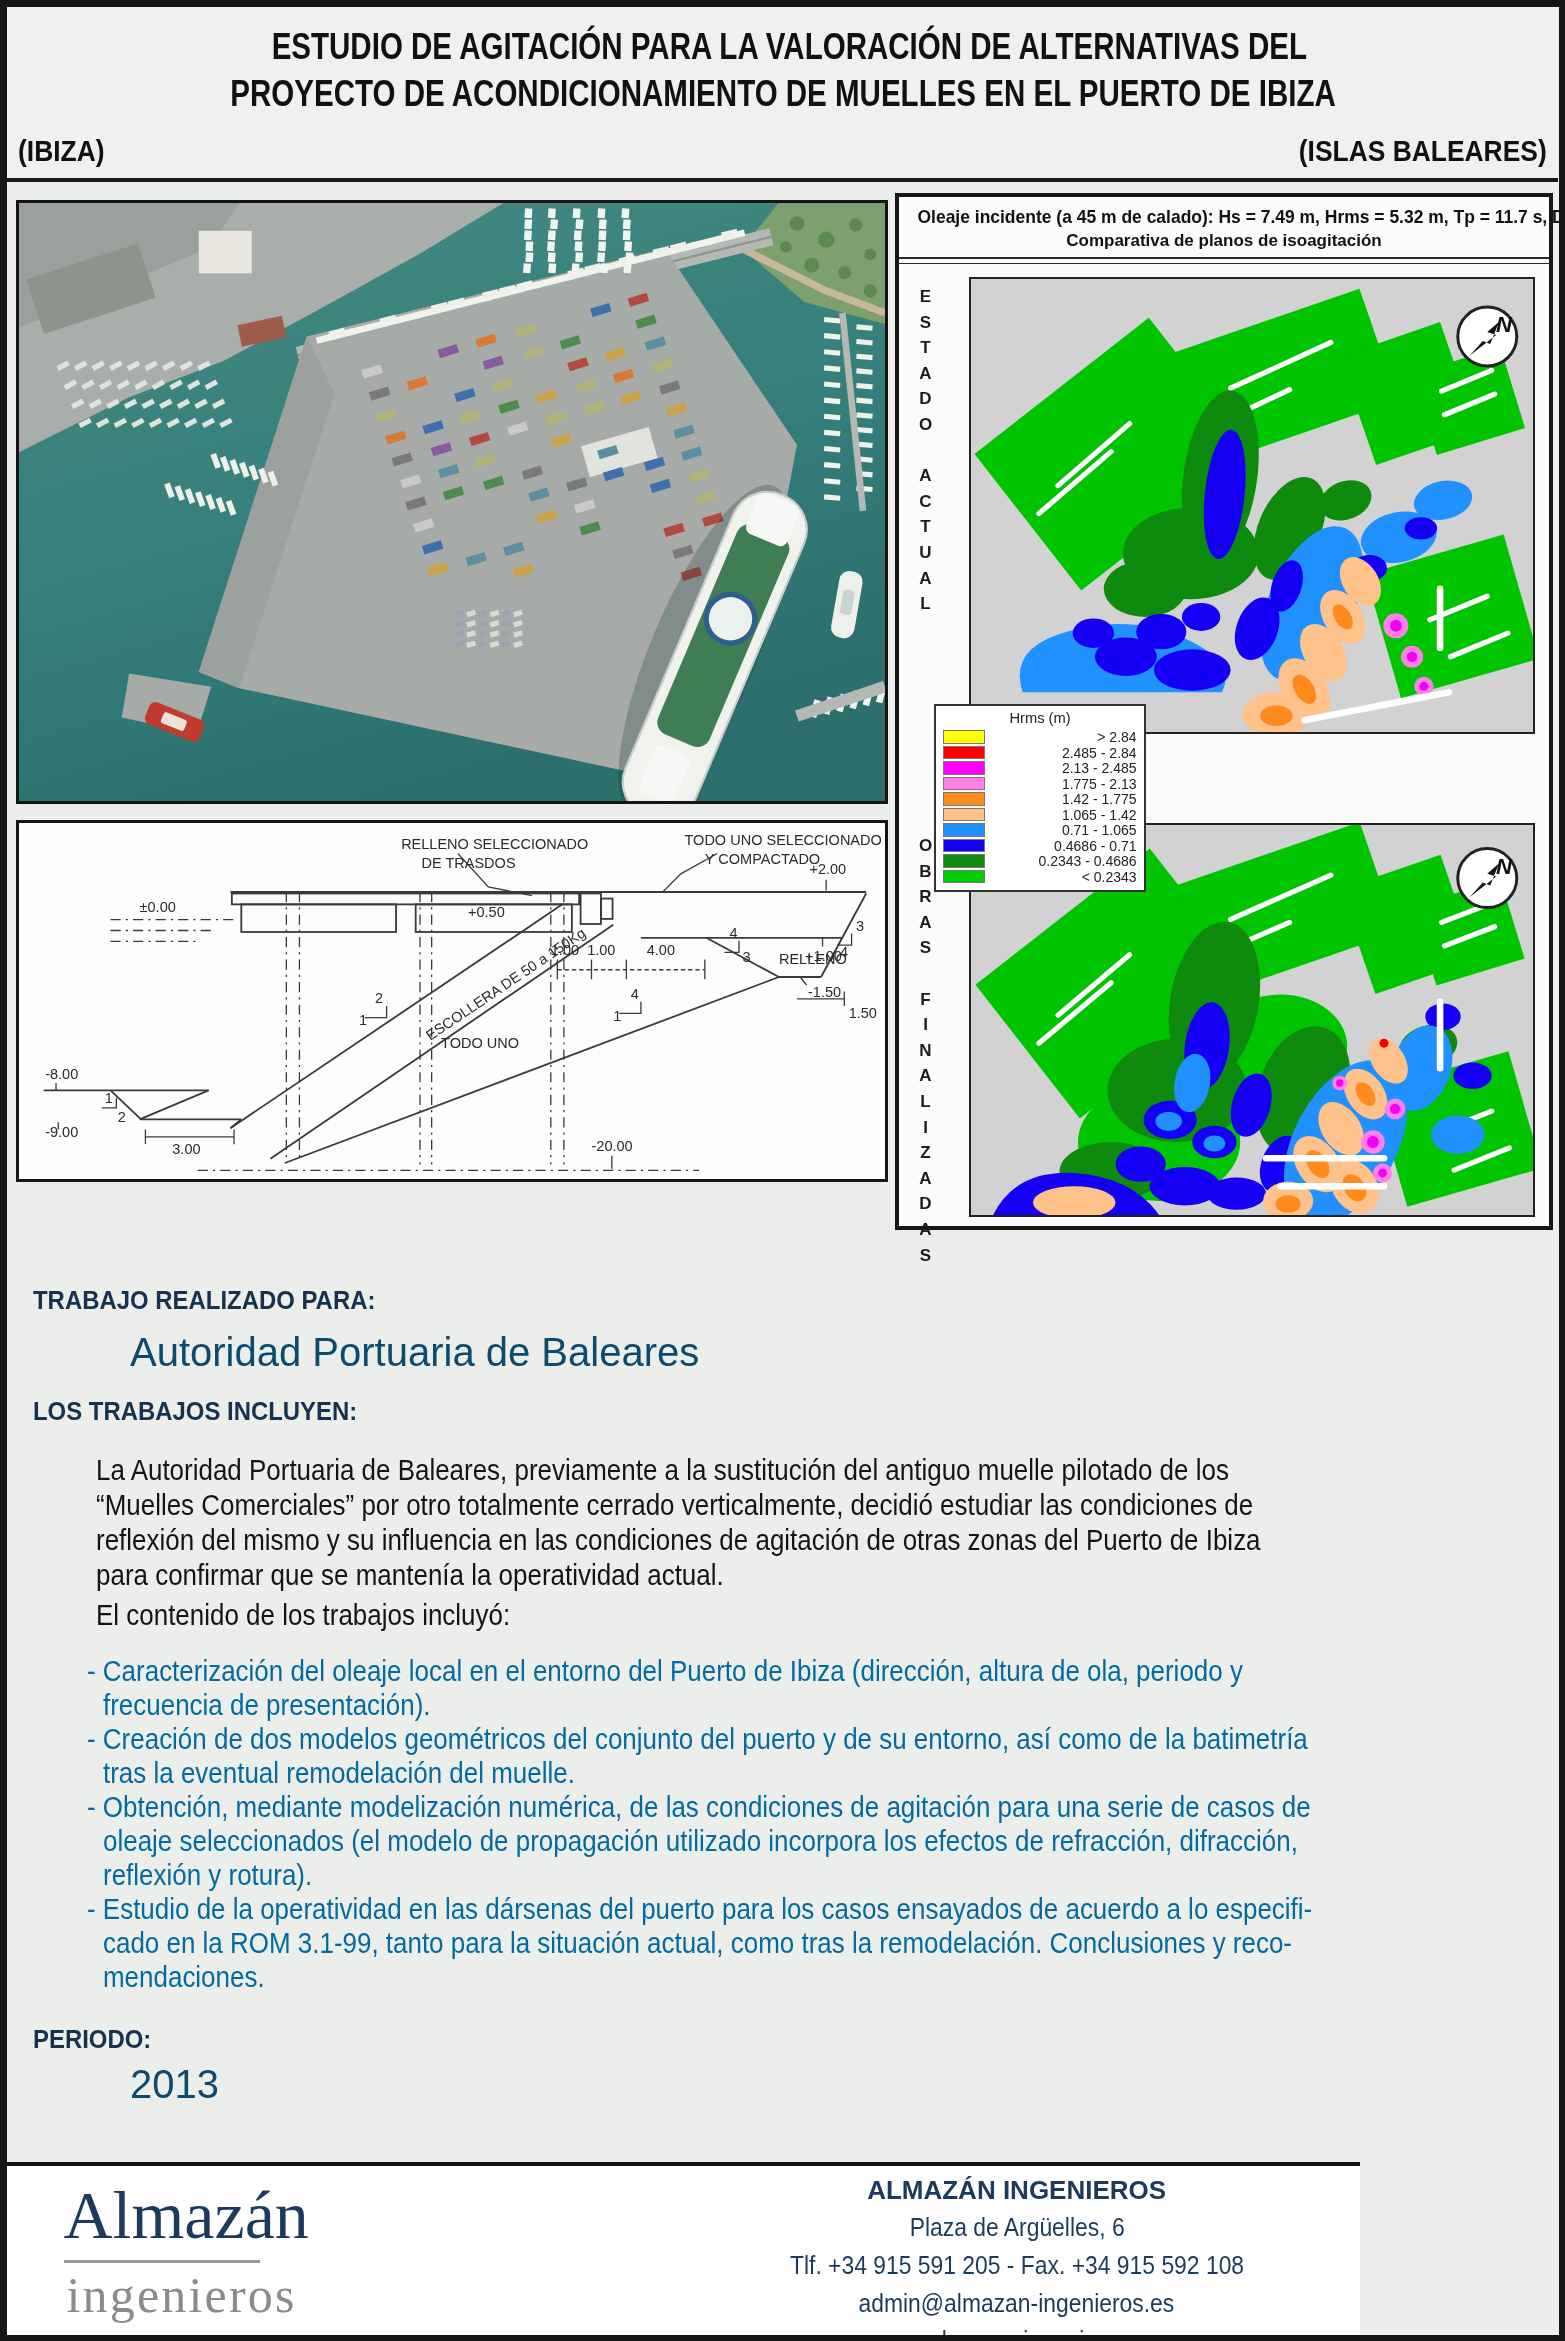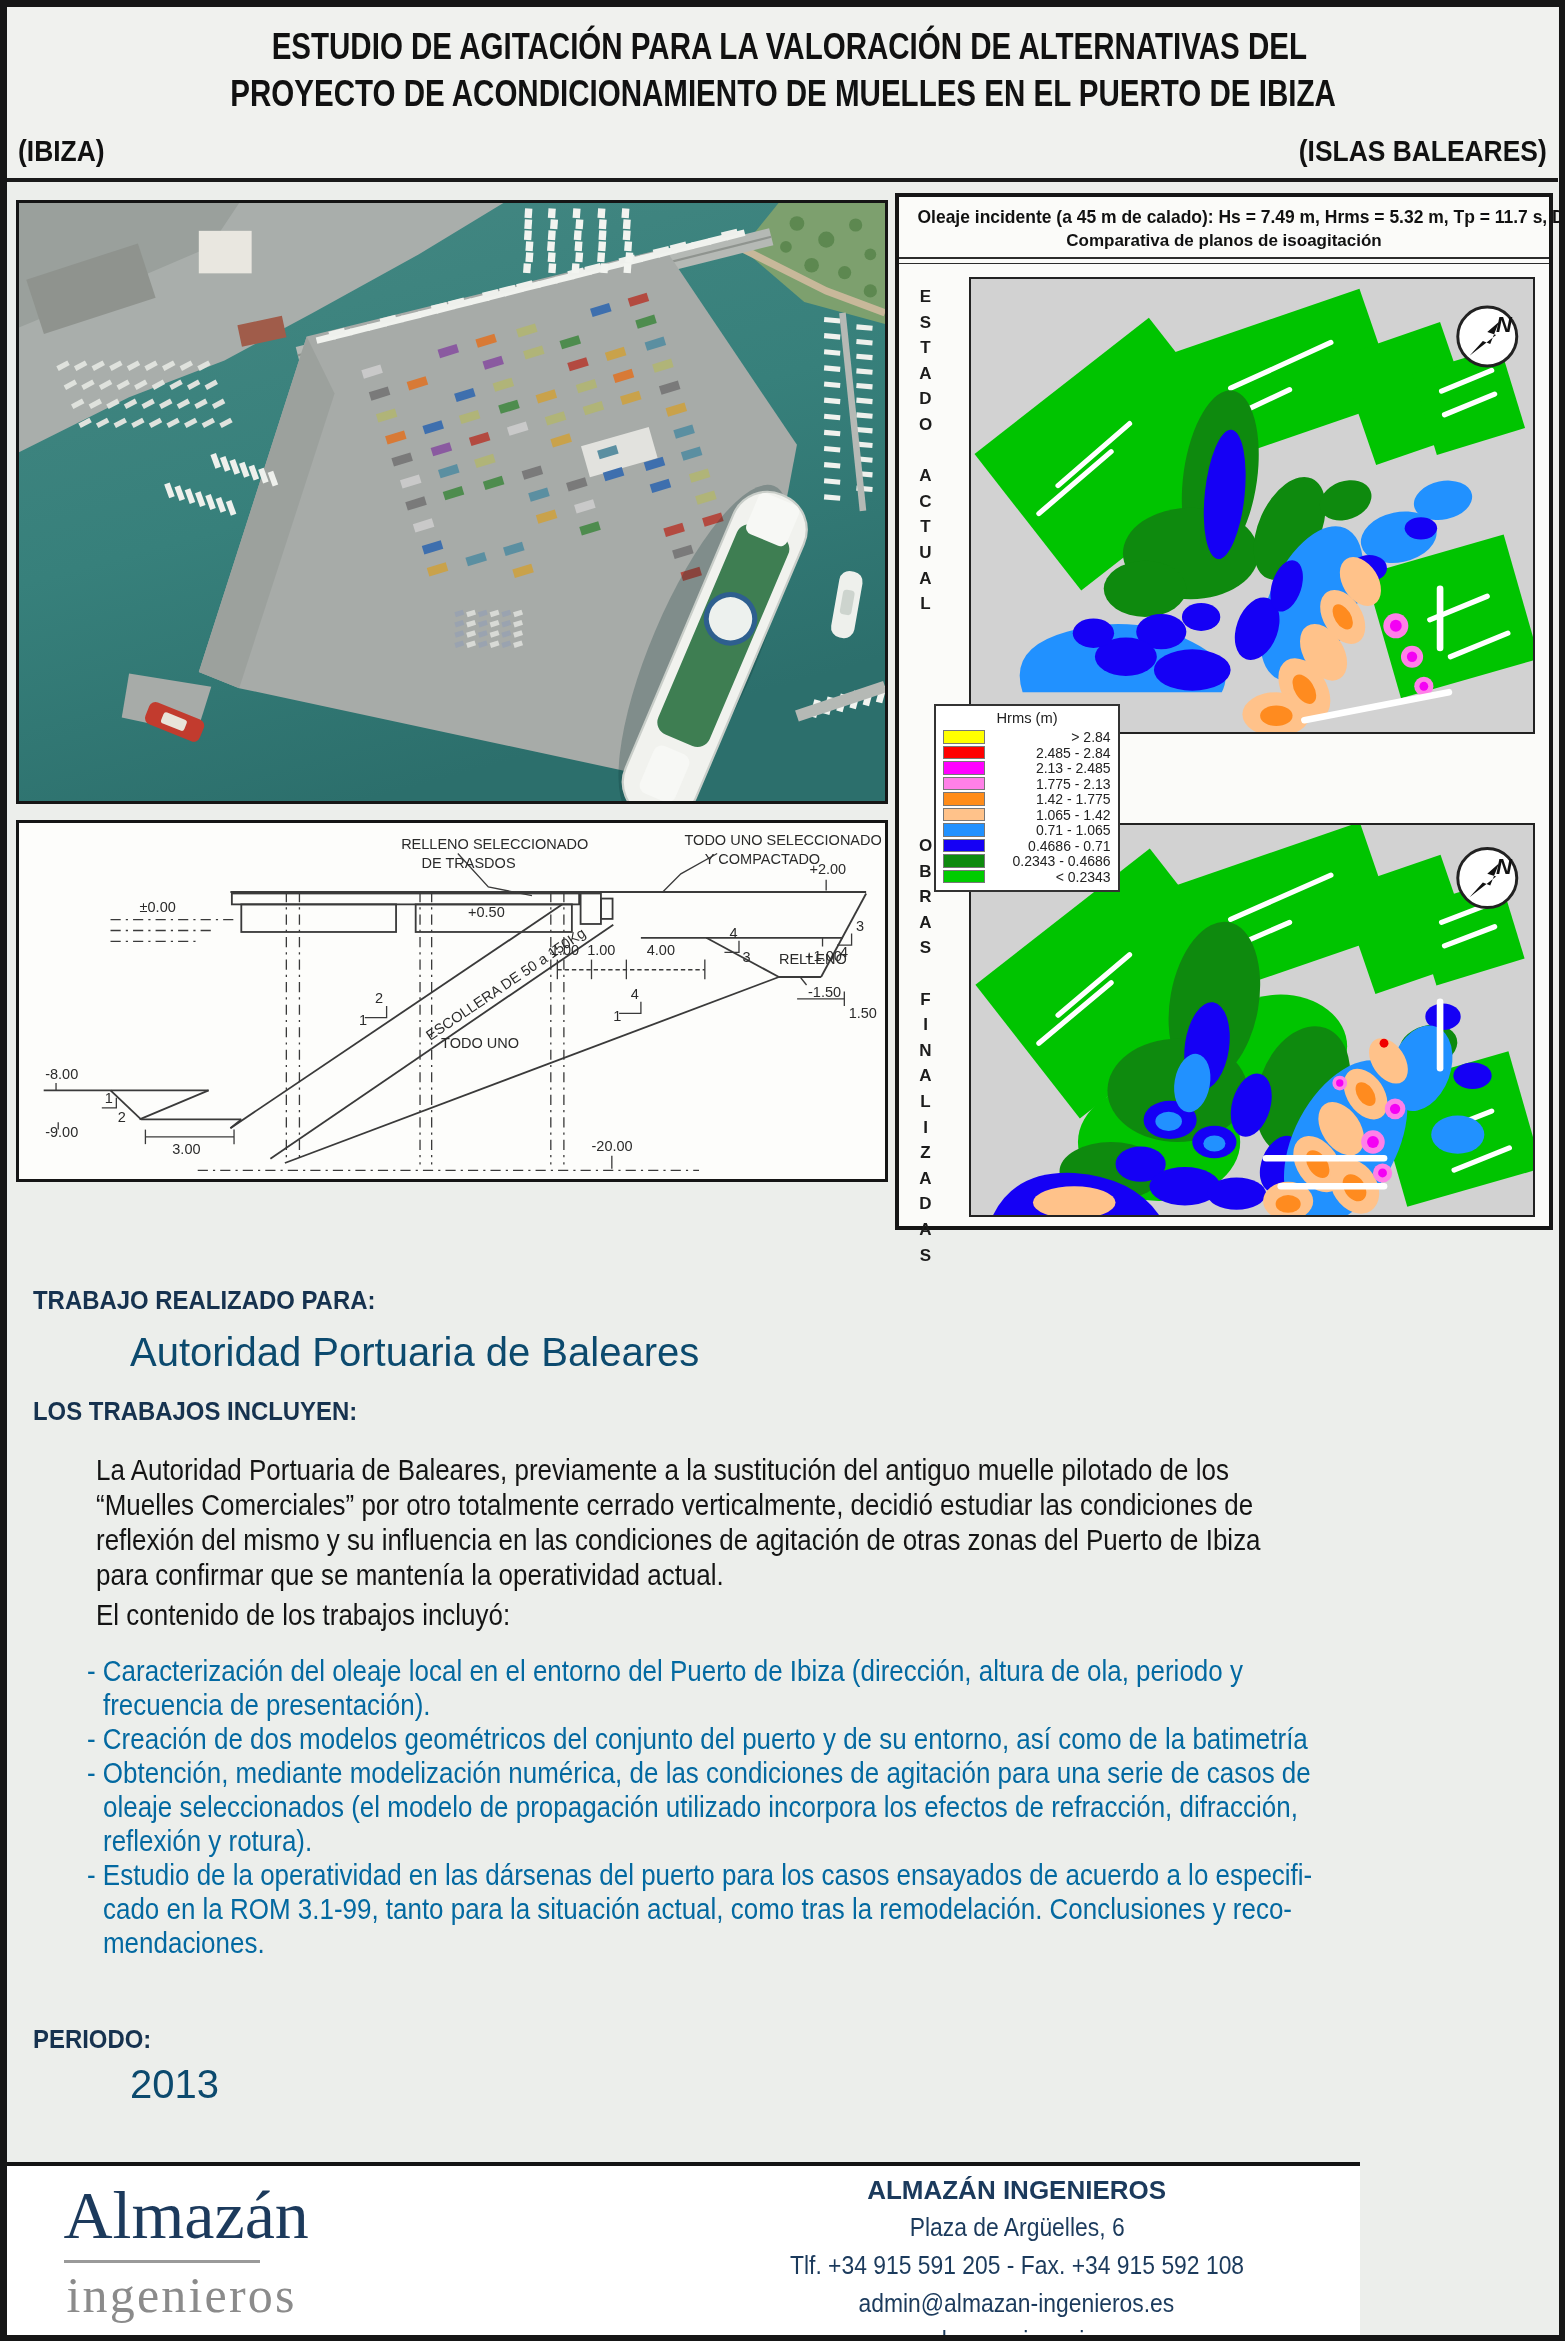--- a/index.html
+++ b/index.html
@@ -22,21 +22,21 @@
   
   .panel{position:absolute;left:895px;top:193px;width:658px;height:1037px;background:#fbfbf9;border:4.4px solid #151515;box-sizing:border-box;}
   .panel .ptitle{margin-top:8.8px;text-align:center;font-weight:bold;font-size:18.4px;}
   .panel .psub{margin-top:2.9px;text-align:center;font-weight:bold;font-size:17px;}
   .panel .rule{margin-top:6.6px;height:3.7px;border-top:2.2px solid #2c2c2c;border-bottom:1.5px solid #2c2c2c;}
   .vlabel{position:absolute;left:16px;writing-mode:vertical-lr;text-orientation:upright;font-weight:bold;font-size:17px;letter-spacing:6.6px;color:#1c1c1c;white-space:pre;}
   .mapbox{position:absolute;left:70px;width:566px;border:2.2px solid #222;box-sizing:border-box;background:#d2d2d2;}
   .mapbox svg{display:block;width:100%;height:100%;}
   .map1{top:80px;height:457px;}
   .map2{top:626px;height:394px;}
-  .legend{position:absolute;left:35px;top:507px;width:186px;background:#fff;border:2.2px solid #333;box-sizing:border-box;padding:4.4px 7.4px 5.9px 7.4px;z-index:6;}
+  .legend{position:absolute;left:35px;top:507px;width:212px;background:#fff;border:2.2px solid #333;box-sizing:border-box;padding:4.4px 7.4px 5.9px 7.4px;z-index:6;}
   .legend .lg-title{text-align:center;font-size:14.7px;color:#222;margin-bottom:2.9px;}
   .lg-row{display:flex;align-items:center;height:15.5px;}
   .sw{width:40px;height:11.8px;border:0.7px solid #777;flex:0 0 auto;}
   .lt{flex:1;text-align:right;font-size:14px;color:#222;}
 
   
   .drawing{position:absolute;left:16px;top:820px;width:872px;height:362px;border:3.7px solid #151515;box-sizing:border-box;background:#fdfdfb;}
   .drawing svg{display:block;width:100%;height:100%;}
   .dw{font-family:"Liberation Sans",sans-serif;fill:#2b2b2b;}
 
@@ -708,20 +708,21 @@
   <div><span class="cond">El contenido de los trabajos incluyó:</span></div>
 </div>
 
 <div class="bullets" style="top:1654px;">
   <div>
     <div><span class="cond">- Caracterización del oleaje local en el entorno del Puerto de Ibiza (dirección, altura de ola, periodo y</span></div>
     <div class="cont"><span class="cond">frecuencia de presentación).</span></div>
   </div>
   <div>
     <div><span class="cond">- Creación de dos modelos geométricos del conjunto del puerto y de su entorno, así como de la batimetría</span></div>
+    <div class="cont"><span class="cond">tras la eventual remodelación del muelle.</span></div>
   </div>
   <div>
     <div><span class="cond">- Obtención, mediante modelización numérica, de las condiciones de agitación para una serie de casos de</span></div>
     <div class="cont"><span class="cond">oleaje seleccionados (el modelo de propagación utilizado incorpora los efectos de refracción, difracción,</span></div>
     <div class="cont"><span class="cond">reflexión y rotura).</span></div>
   </div>
   <div>
     <div><span class="cond">- Estudio de la operatividad en las dársenas del puerto para los casos ensayados de acuerdo a lo especifi-</span></div>
     <div class="cont"><span class="cond">cado en la ROM 3.1-99, tanto para la situación actual, como tras la remodelación. Conclusiones y reco-</span></div>
     <div class="cont"><span class="cond">mendaciones.</span></div>

